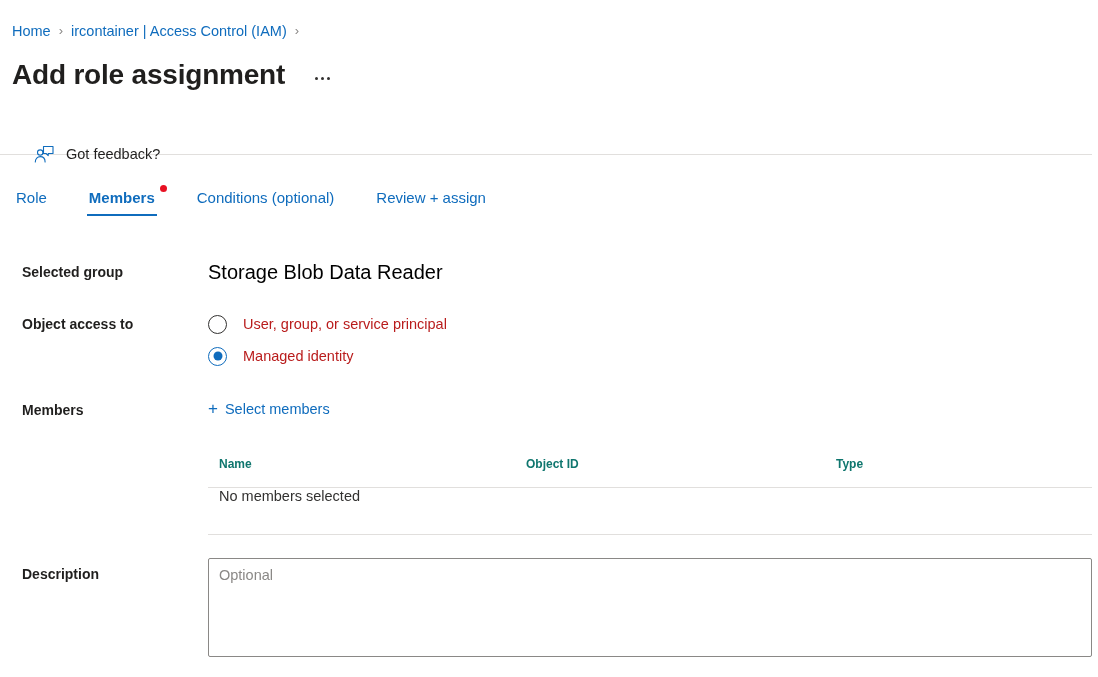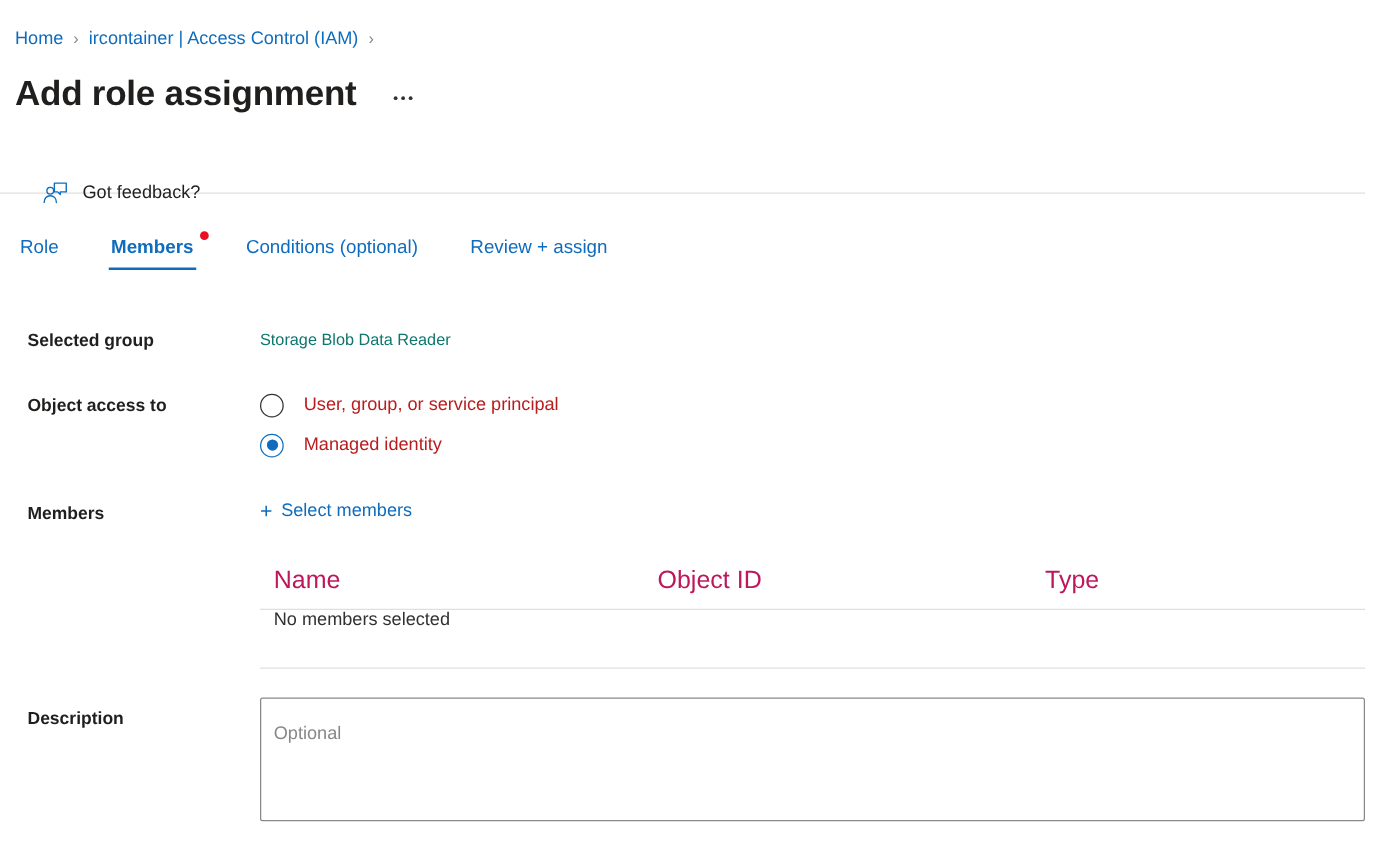--- a/index.html
+++ b/index.html
@@ -166,22 +166,22 @@
     font-weight: bold;
     color: #201f1e;
     line-height: 20px;
   }
   .fld {
     position: absolute;
     left: 208px;
   }
 
   .role-value {
-    font-size: 13px;
-    color: #0f766e;
+    font-size: 20px;
+    color: #000000;
     line-height: 20px;
   }
 
   
   .radio-line {
     display: flex;
     align-items: center;
     cursor: pointer;
     margin-bottom: 12px;
   }
@@ -240,23 +240,24 @@
     left: 208px;
     top: 455px;
     width: 884px;
   }
   .mt-head {
     display: flex;
     padding: 0 0 14px 0;
     border-bottom: 1px solid #e1dfdd;
   }
   .mt-head .th {
-    font-size: 20px;
-    color: #be185d;
+    font-size: 12px;
+    color: #0f766e;
     line-height: 18px;
+    font-weight: bold;
   }
   .th-name   { width: 318px; padding-left: 11px; box-sizing: border-box; }
   .th-object { width: 310px; }
   .th-type   { width: 200px; }
 
   .mt-row {
     display: flex;
     align-items: flex-start;
     height: 46px;
     border-bottom: 1px solid #e1dfdd;
@@ -274,21 +275,21 @@
     top: 558px;
     width: 884px;
     height: 99px;
     box-sizing: border-box;
     border: 1px solid #8a8886;
     border-radius: 2px;
     background: #ffffff;
     font-family: "Liberation Sans", sans-serif;
     font-size: 14.5px;
     color: #323130;
-    padding: 20px 10px;
+    padding: 8px 10px;
     resize: none;
     outline: none;
   }
   .desc-area::placeholder { color: #8a8886; }
 </style>
 </head>
 <body>
 
 <nav class="breadcrumb">
   <a class="crumb-link">Home</a>

